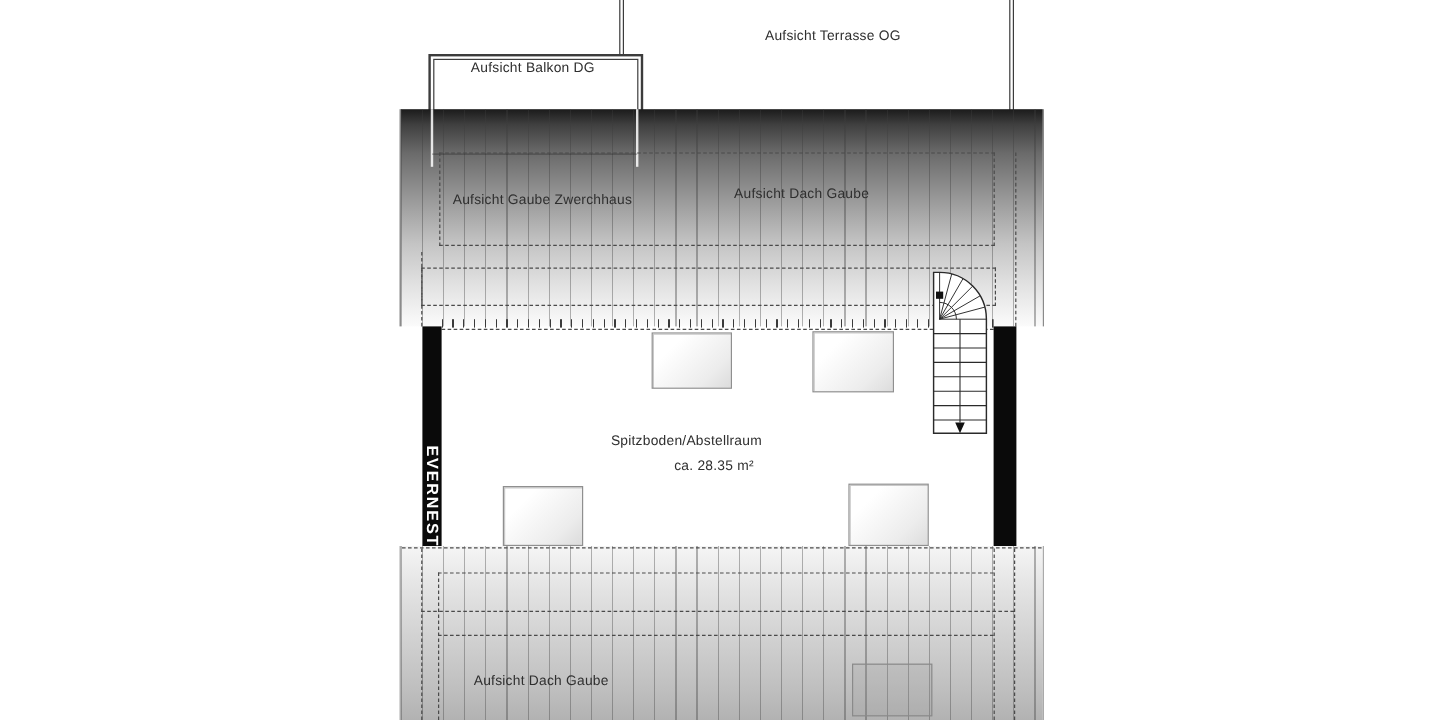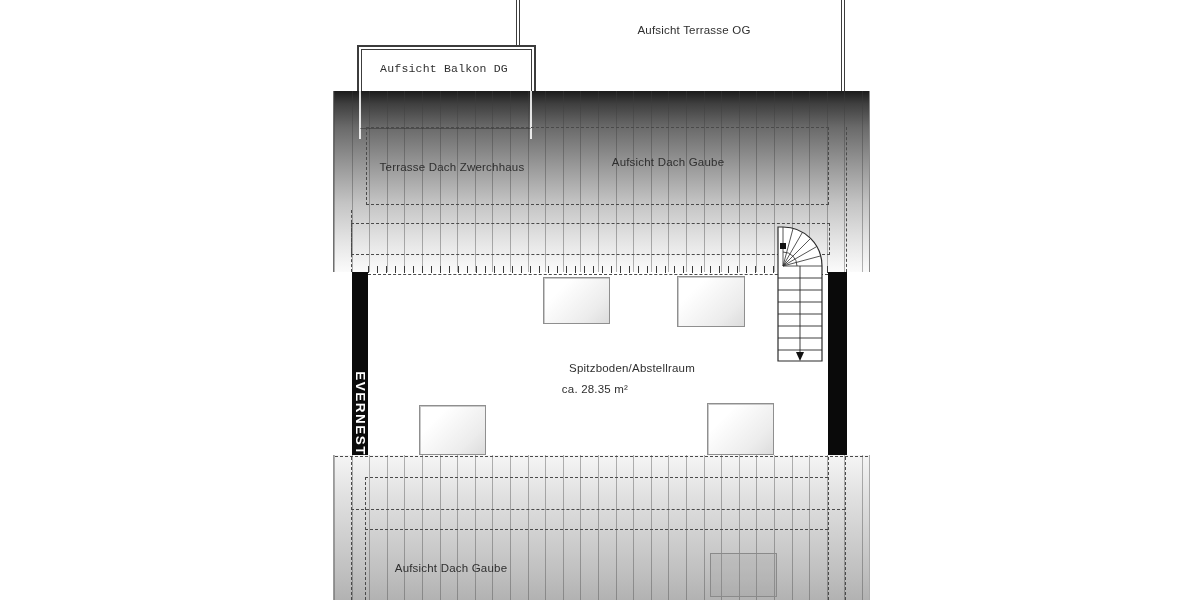--- a/index.html
+++ b/index.html
@@ -51,33 +51,33 @@
 
 <div id="plan">
 
   <div class="abs dline-v" style="left:516px;top:0;height:46px;width:2px;"></div>
   <div class="abs dline-v" style="left:841px;top:0;height:92px;width:2px;"></div>
   <div class="label" style="left:694px;top:30px;">Aufsicht Terrasse OG</div>
 
   <div class="abs balcony-outer" style="left:357px;top:45px;width:175px;height:50px;">
     <div class="balcony-inner"></div>
   </div>
-  <div class="label" style="left:444px;top:68px;font-family:Liberation Mono, monospace;">Aufsicht Balkon DG</div>
+  <div class="label" style="left:444px;top:57px;">Aufsicht Balkon DG</div>
 
   <div class="abs roof-top"></div>
 
   <div class="abs ghost-v" style="left:359px;top:91px;height:48px;"></div>
   <div class="abs ghost-v" style="left:530px;top:91px;height:48px;"></div>
   <div class="abs ghost-h" style="left:360px;top:128px;width:171px;"></div>
 
   <div class="abs dash-rect" style="left:366px;top:127px;width:461px;height:76px;"></div>
   <div class="abs dash-rect" style="left:351px;top:223px;width:477px;height:30px;"></div>
   <div class="abs dash-v" style="left:846px;top:127px;height:145px;"></div>
   <div class="abs dash-v" style="left:351px;top:210px;height:62px;"></div>
-  <div class="label" style="left:452px;top:167px;">Terrasse Dach Zwerchhaus</div>
+  <div class="label" style="left:452px;top:167px;">Aufsicht Gaube Zwerchhaus</div>
   <div class="label" style="left:668px;top:162px;">Aufsicht Dach Gaube</div>
 
   <div class="abs ticks" style="left:368px;top:266px;width:460px;"></div>
   <div class="abs dash-h" style="left:368px;top:274px;width:460px;"></div>
 
   <div class="abs wm-wrap">
     <div class="wm-text">EVERNEST</div>
   </div>
   <div class="abs wall" style="left:828px;top:272px;width:19px;height:185px;"></div>
 
@@ -105,21 +105,21 @@
     </g>
     <polygon points="26,132 34,132 30,141" fill="#111111"></polygon>
     <rect x="10" y="23" width="6" height="6" fill="#111111"></rect>
   </svg>
 
   <div class="abs skybox" style="left:543px;top:277px;width:65px;height:45px;"></div>
   <div class="abs skybox" style="left:677px;top:276px;width:66px;height:49px;"></div>
   <div class="abs skybox" style="left:419px;top:405px;width:65px;height:48px;"></div>
   <div class="abs skybox" style="left:707px;top:403px;width:65px;height:50px;"></div>
 
-  <div class="label" style="left:632px;top:368px;text-align:center;">Spitzboden/Abstellraum</div>
+  <div class="label" style="left:572px;top:368px;text-align:center;">Spitzboden/Abstellraum</div>
   <div class="label" style="left:595px;top:389px;">ca. 28.35 m²</div>
 
   <div class="abs roof-bottom"></div>
   <div class="abs dash-h" style="left:335px;top:456px;width:533px;"></div>
   <div class="abs dash-h" style="left:365px;top:477px;width:463px;"></div>
   <div class="abs dash-h" style="left:351px;top:509px;width:494px;"></div>
   <div class="abs dash-h" style="left:365px;top:529px;width:463px;"></div>
   <div class="abs dash-v" style="left:351px;top:457px;height:143px;"></div>
   <div class="abs dash-v" style="left:365px;top:477px;height:123px;"></div>
   <div class="abs dash-v" style="left:828px;top:457px;height:143px;"></div>

